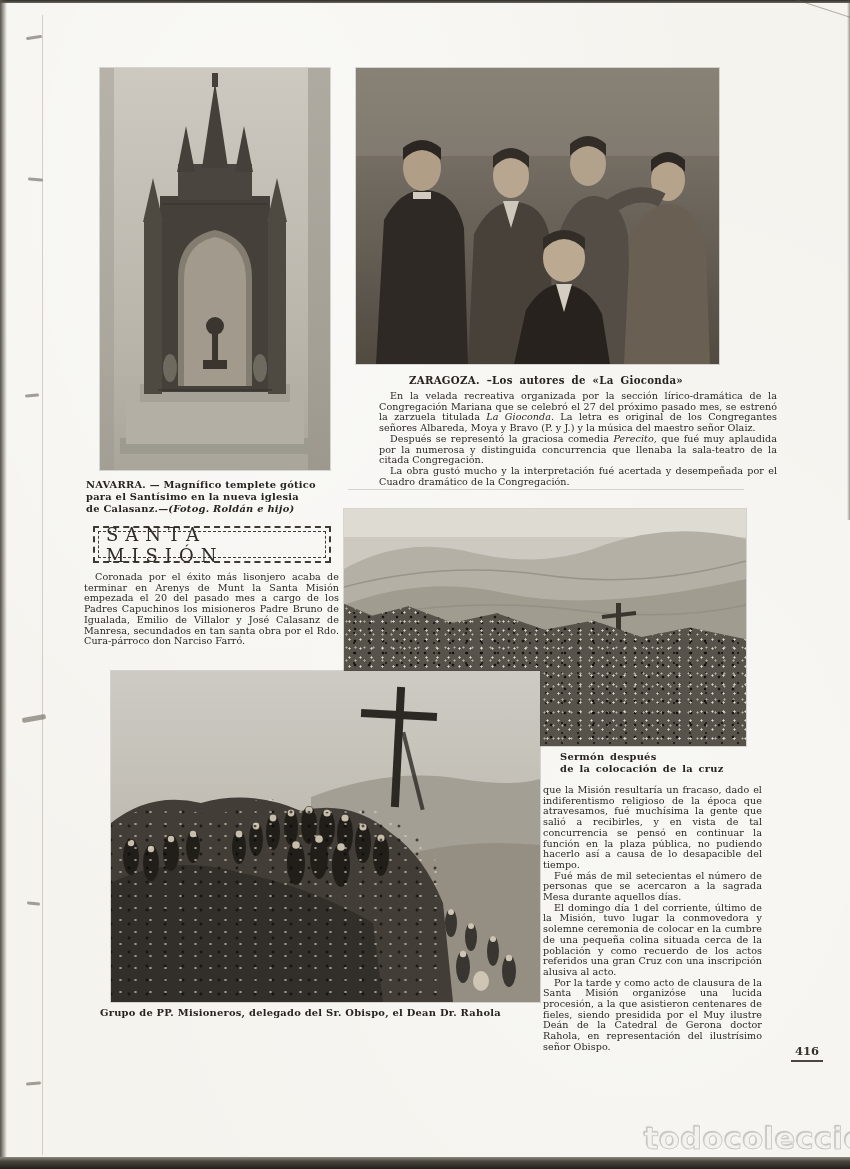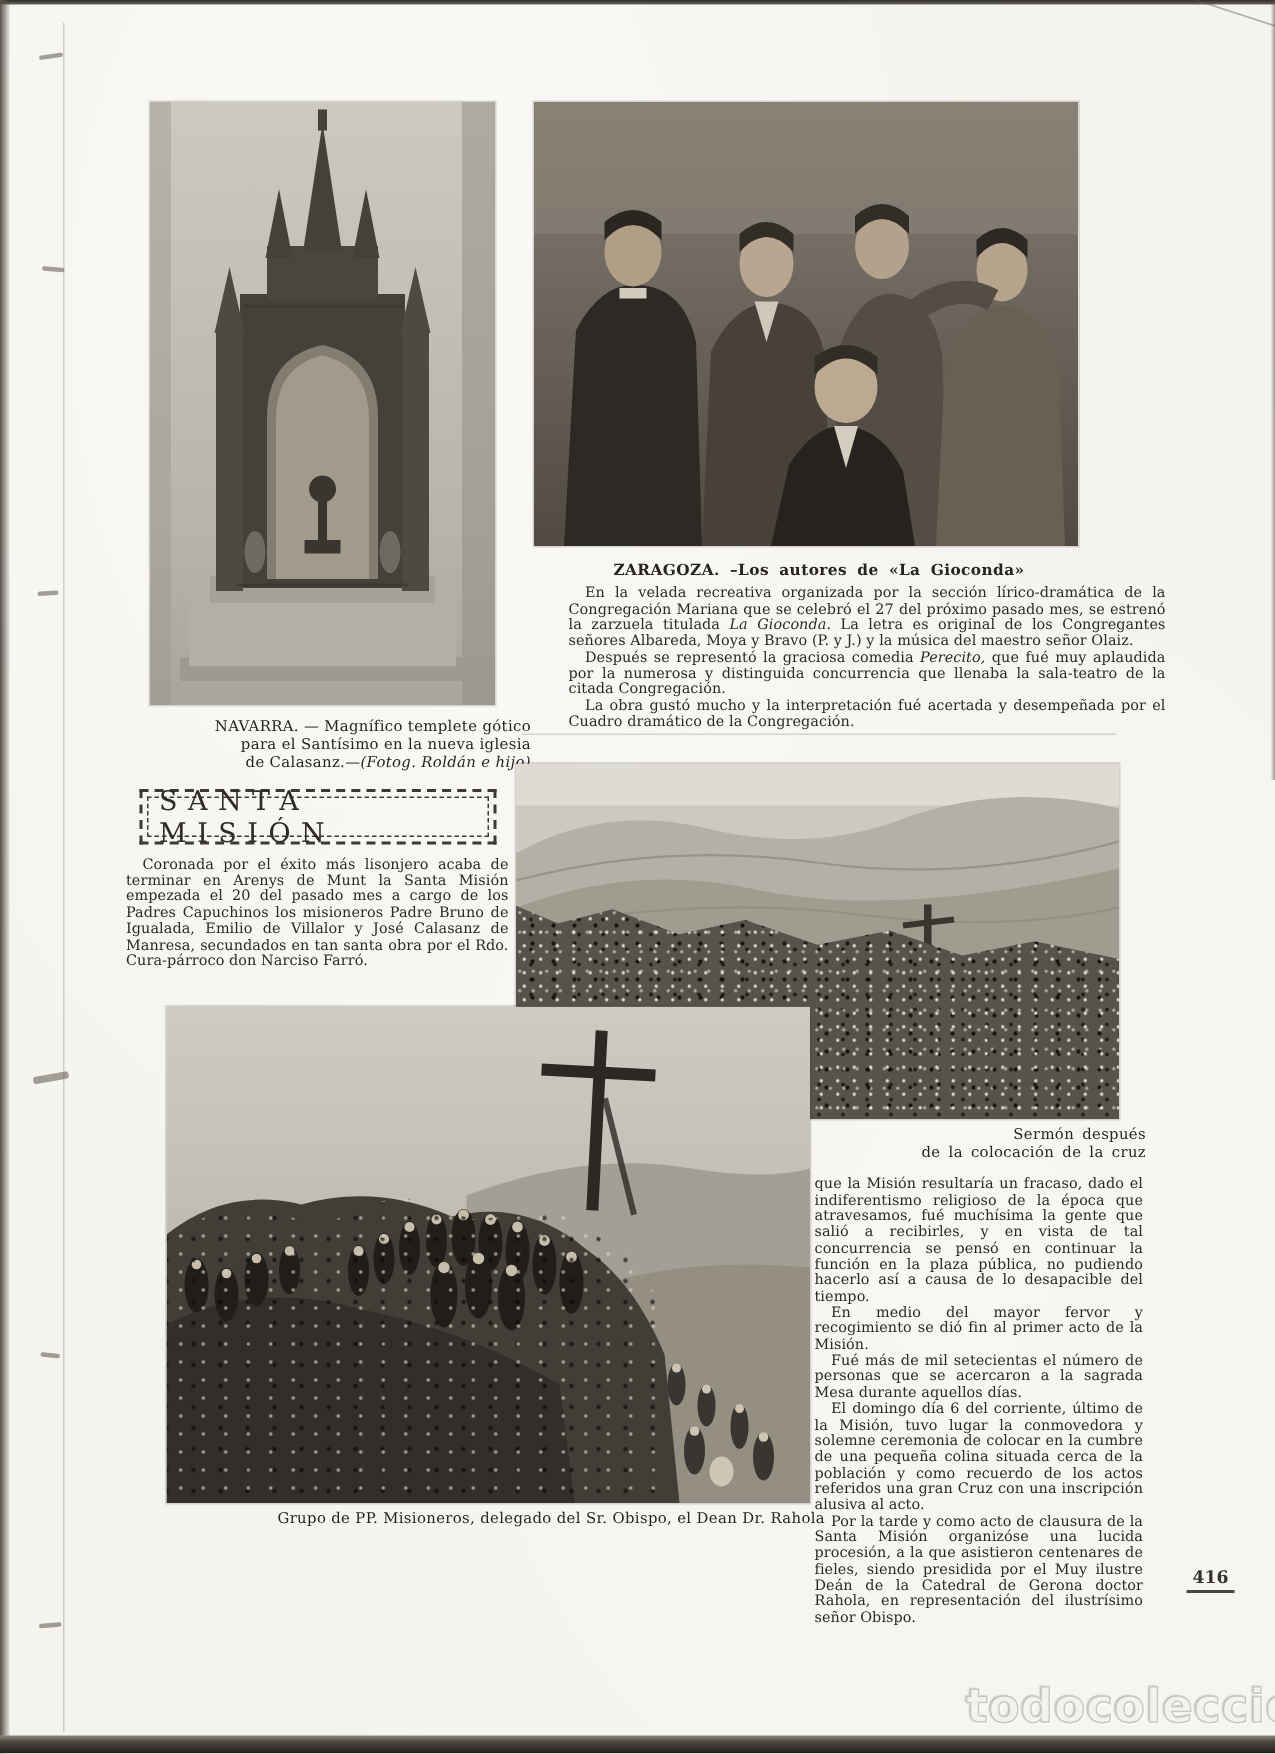--- a/index.html
+++ b/index.html
@@ -38,21 +38,21 @@
       radial-gradient(circle, rgba(225,216,200,.75) .9px, transparent 1.5px),
       radial-gradient(circle, rgba(10,9,7,.8) 1.1px, transparent 1.8px);
     background-size:15px 12px,18px 14px;background-position:2px 3px,9px 8px;
     clip-path:polygon(0 45%,12% 40%,24% 44%,36% 38%,48% 43%,60% 41%,72% 50%,78% 62%,76% 100%,0 100%);
     opacity:.8;}
   
   .body-text{position:absolute;text-align:justify;font-size:9.6px;line-height:10.7px;letter-spacing:.05px;color:#2b2824;}
   .body-text p{margin:0;}
   .body-text p.ind{text-indent:11px;}
   .it{font-style:italic;}
-  .caption{position:absolute;text-align:right;font-weight:normal;font-size:9.9px;line-height:11.8px;letter-spacing:.25px;color:#262320;}
+  .caption{position:absolute;text-align:left;font-weight:bold;font-size:9.9px;line-height:11.8px;letter-spacing:.25px;color:#262320;}
   .zara-head{position:absolute;text-align:center;font-weight:bold;font-size:10.2px;letter-spacing:.3px;word-spacing:3px;color:#262320;}
   .santa-outer{position:absolute;left:93px;top:526px;width:238px;height:37px;border:2px dashed #3d3a33;padding:3px;box-sizing:border-box;}
   .santa-inner{width:100%;height:100%;border:1px dashed #3d3a33;box-sizing:border-box;display:flex;align-items:center;justify-content:flex-end;}
   .santa-title{font-size:18px;letter-spacing:7px;color:#2f2c27;font-weight:normal;padding-left:7px;}
   .pagenum{position:absolute;left:791px;top:1044px;font-weight:bold;font-size:11.5px;color:#36332d;border-bottom:2px solid #4a4740;padding:0 4px 2px;}
   .watermark{position:absolute;left:644px;top:1120px;font-family:"DejaVu Sans","Liberation Sans",sans-serif;
     font-weight:bold;font-size:31px;letter-spacing:.5px;transform:scaleX(.98);transform-origin:left;
     color:#f3f2ee;-webkit-text-stroke:1px #c9c8c2;text-shadow:1px 1px 1px #ffffff,-1px -1px 1px #bcbbb5;}
 </style>
 </head>
@@ -178,30 +178,29 @@
       <path d="M0 96 Q80 66 160 84 Q250 104 402 70 L402 160 L0 160 Z" fill="#a19c90"></path>
       <path d="M0 78 Q100 52 200 66 Q300 80 402 52" stroke="#8d887c" stroke-width="1.5" fill="none" opacity=".7"></path>
       <path d="M0 112 Q120 86 240 102 Q330 112 402 96" stroke="#8d887c" stroke-width="1.5" fill="none" opacity=".6"></path>
       <path d="M0 150 Q100 124 220 138 Q320 148 402 132 L402 237 L0 237 Z" fill="#8d887c"></path>
       <rect x="272" y="94" width="5" height="50" fill="#3a362f"></rect>
       <path d="M258 108 L292 104" stroke="#3a362f" stroke-width="4"></path>
     </svg>
     <div class="overlay speckle crowd-clip"></div>
   </figure>
 
-  <div class="caption" style="left:540px;top:751px;width:224px;word-spacing:2px;">
+  <div class="caption" style="left:540px;top:751px;width:224px;word-spacing:2px;padding-left:20px;">
     <div>Sermón después</div>
     <div>de la colocación de la cruz</div>
   </div>
 
   <div class="body-text" style="left:543px;top:785px;width:219px;">
     <p>que la Misión resultaría un fracaso, dado el indiferentismo religioso de la época que atravesamos, fué muchísima la gente que salió a recibirles, y en vista de tal concurrencia se pensó en continuar la función en la plaza pública, no pudiendo hacerlo así a causa de lo desapacible del tiempo.</p>
-    <p class="ind">En medio del mayor fervor y recogimiento se dió fin al primer acto de la Misión.</p>
     <p class="ind">Fué más de mil setecientas el número de personas que se acercaron a la sagrada Mesa durante aquellos días.</p>
-    <p class="ind">El domingo día 6 del corriente, último de la Misión, tuvo lugar la conmovedora y solemne ceremonia de colocar en la cumbre de una pequeña colina situada cerca de la población y como recuerdo de los actos referidos una gran Cruz con una inscripción alusiva al acto.</p>
+    <p class="ind">El domingo día 1 del corriente, último de la Misión, tuvo lugar la conmovedora y solemne ceremonia de colocar en la cumbre de una pequeña colina situada cerca de la población y como recuerdo de los actos referidos una gran Cruz con una inscripción alusiva al acto.</p>
     <p class="ind">Por la tarde y como acto de clausura de la Santa Misión organizóse una lucida procesión, a la que asistieron centenares de fieles, siendo presidida por el Muy ilustre Deán de la Catedral de Gerona doctor Rahola, en representación del ilustrísimo señor Obispo.</p>
   </div>
 
   <figure class="photo" style="left:111px;top:671px;width:429px;height:331px;">
     <svg viewBox="0 0 429 331" preserveAspectRatio="none">
       <defs>
         <linearGradient id="mbg" x1="0" y1="0" x2="0" y2="1">
           <stop offset="0" stop-color="#d6d3cb"></stop>
             <stop offset="1" stop-color="#b4afa4"></stop>
         </linearGradient>

